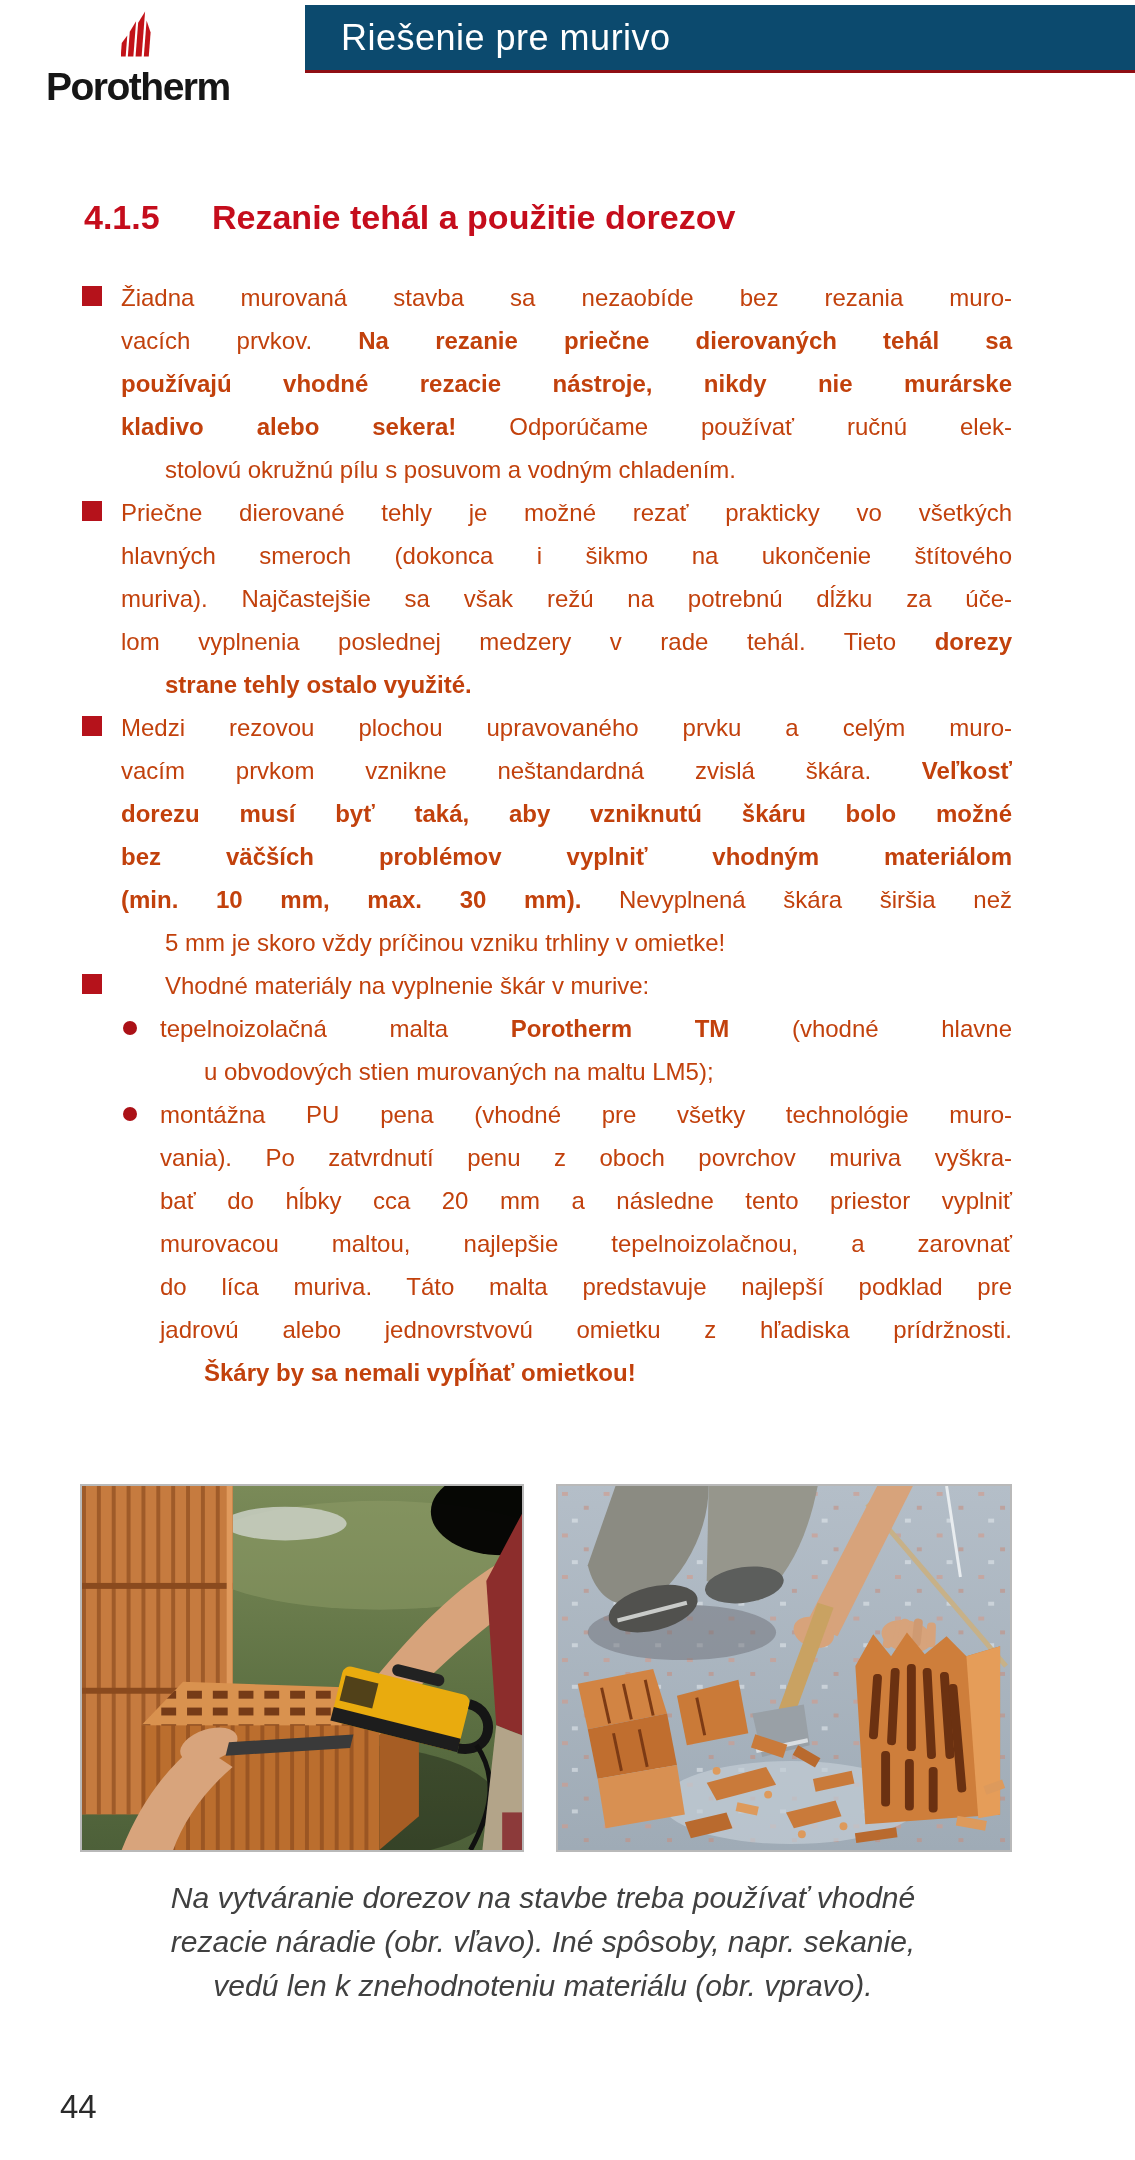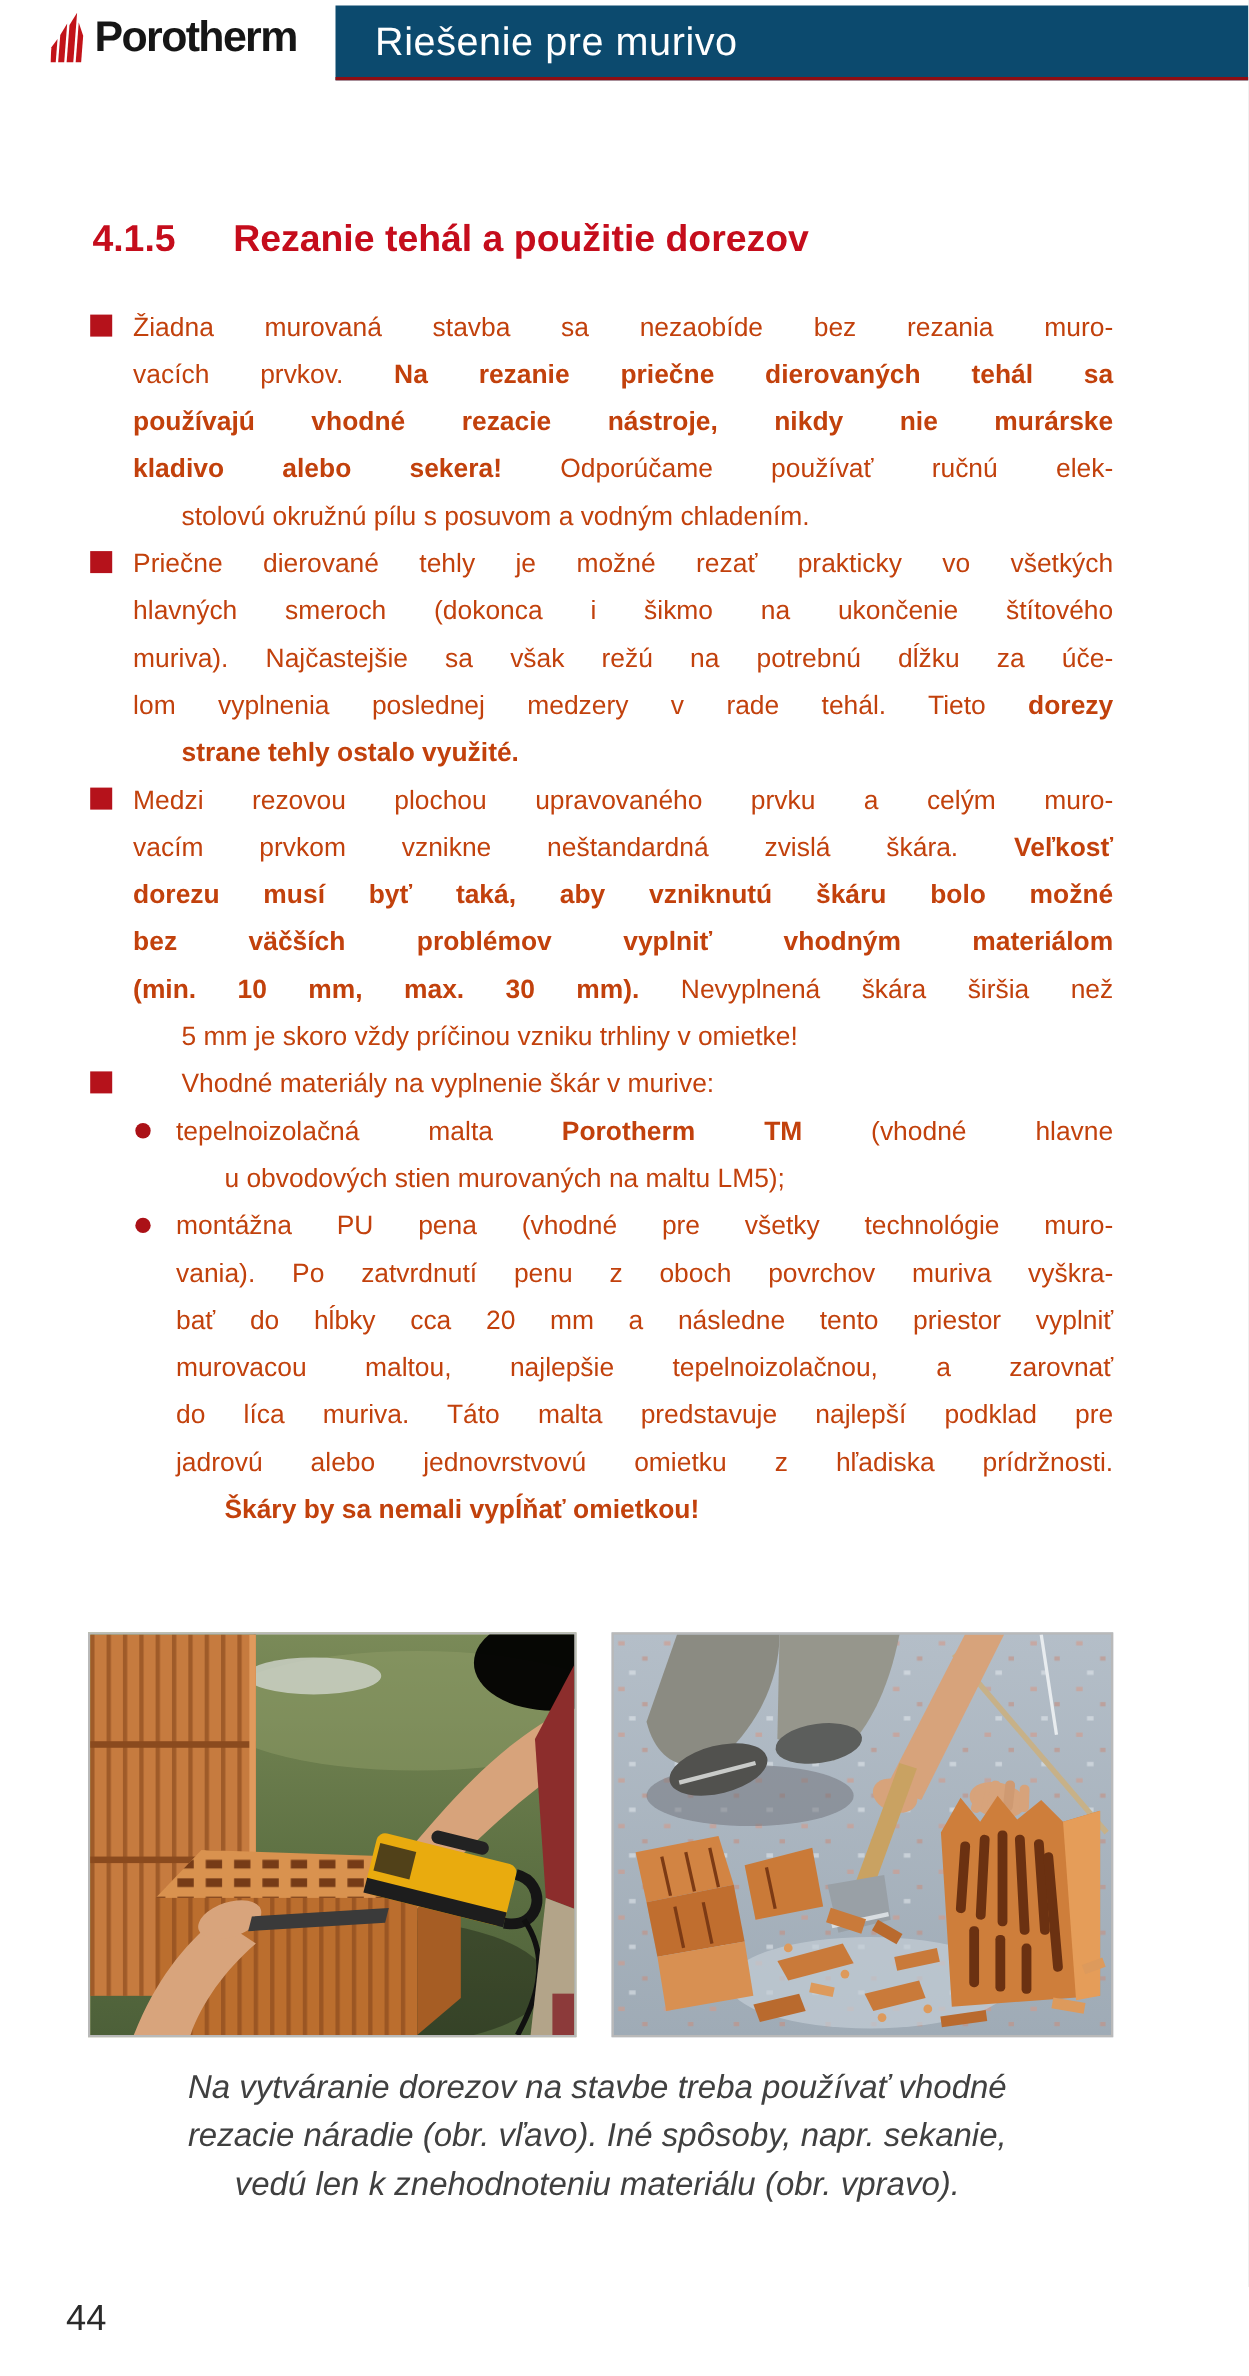--- a/index.html
+++ b/index.html
@@ -4,21 +4,21 @@
 <style>
   html,body{margin:0;padding:0;background:#e8e8e8;}
   .page{position:relative;width:1135px;height:2160px;margin:0 auto;background:#ffffff;
         font-family:"Liberation Sans",sans-serif;overflow:hidden;}
 
   
   .band{position:absolute;left:305px;right:0;top:5px;height:68px;background:#0c4a6e;
         border-bottom:3px solid #8f0e14;display:flex;align-items:center;
         padding-left:36px;box-sizing:border-box;}
   .band-title{color:#ffffff;font-size:36px;font-weight:400;letter-spacing:.5px;}
-  .logo{position:absolute;left:46px;top:10px;display:flex;align-items:center;gap:7px;}
+  .logo{position:absolute;left:46px;top:10px;display:flex;align-items:center;gap:7px;flex-direction:column;}
   .logo svg{width:33px;height:48px;display:block;}
   .logo-text{font-size:39px;font-weight:bold;letter-spacing:-1.5px;color:#161616;}
 
   
   .sec-title{position:absolute;top:198px;left:84px;font-size:34px;font-weight:bold;
              color:#c50d1c;white-space:nowrap;}
   .sec-title .num{display:inline-block;width:128px;}
 
   
   .bullets{position:absolute;top:276px;left:82px;width:930px;font-size:24px;

